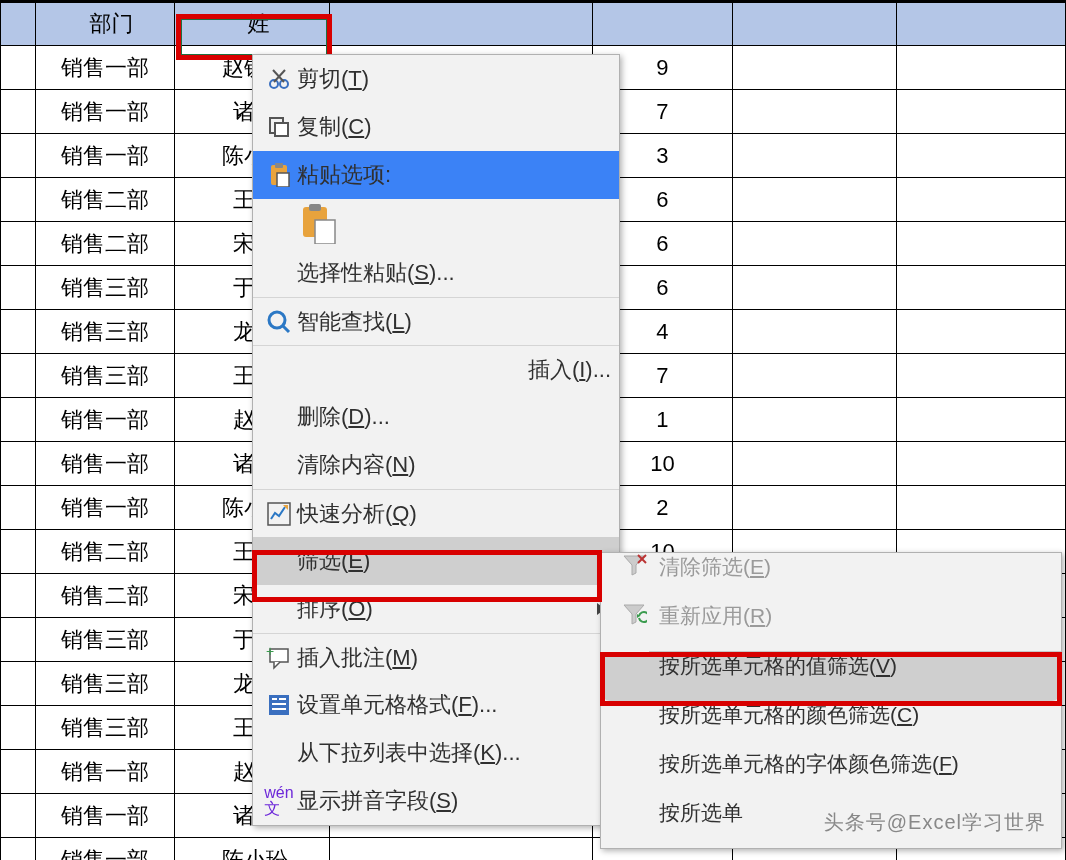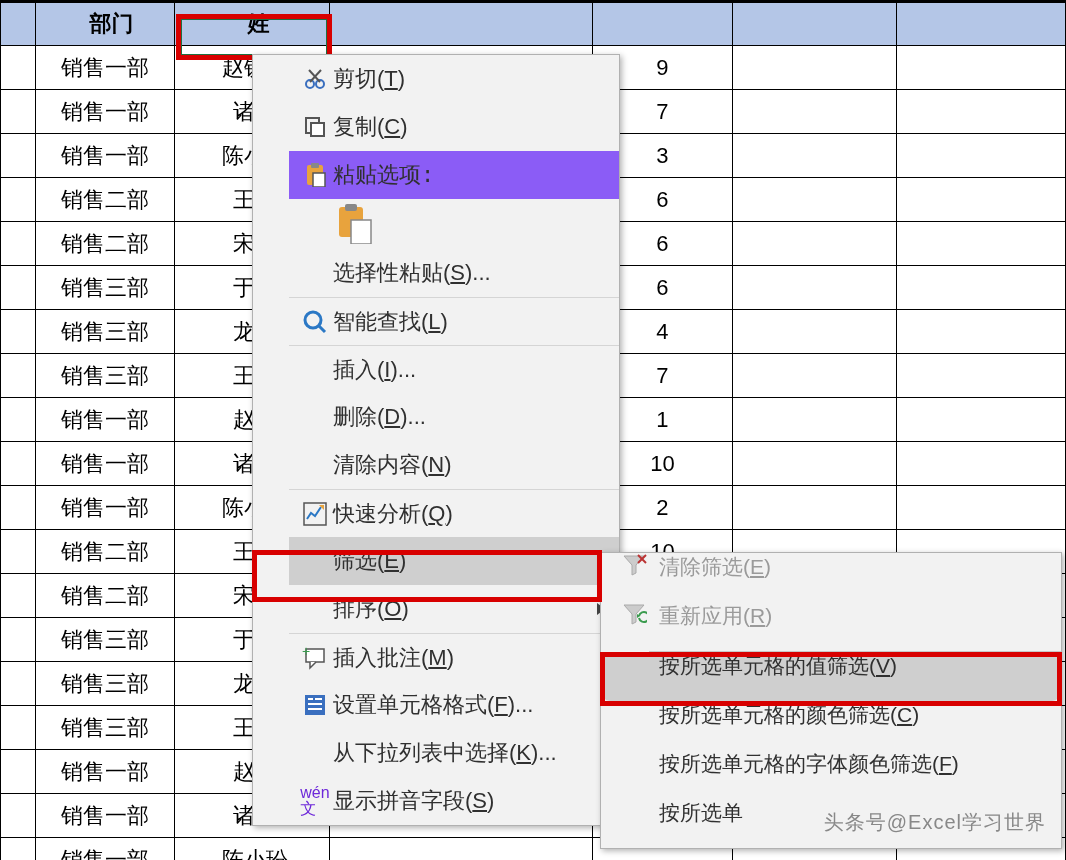--- a/index.html
+++ b/index.html
@@ -21,21 +21,21 @@
 .spreadsheet td, .spreadsheet th {
   border: 1.5px solid #000;
   height: 44px;
   vertical-align: middle;
   text-align: center;
   background: #fff;
 }
 .spreadsheet th {
   background: #b4c6e7;
   border-top: 3px solid #000;
-  font-weight: bold;
+  font-weight: normal;
   padding-left: 13px;
 }
 .col-a { width: 35px; }
 .col-b { width: 140px; }
 .col-c { width: 155px; text-align: left; padding-left: 6px; }
 .col-d { width: 265px; }
 .col-e { width: 140px; }
 .col-f { width: 165px; }
 .col-g { width: 170px; }
 
@@ -64,21 +64,20 @@
 
 .context-menu {
   position: absolute;
   left: 252px;
   top: 54px;
   width: 368px;
   background: #f2f2f2;
   border: 1px solid #b1b1b1;
   box-shadow: 2px 2px 6px rgba(0,0,0,0.3);
   z-index: 10;
-  padding-left: 36px;
 }
 .menu-item {
   display: flex;
   align-items: center;
   height: 48px;
   padding: 0 8px 0 8px;
   cursor: default;
   position: relative;
 }
 .menu-icon {
@@ -384,21 +383,21 @@
   </div>
   <div class="menu-item">
     <span class="menu-icon">
       <svg width="24" height="24">
           <rect x="3" y="3" width="13" height="15" fill="none" stroke="#555" stroke-width="2"></rect>
           <rect x="8" y="8" width="13" height="13" fill="#fff" stroke="#555" stroke-width="2"></rect>
         </svg>
     </span>
     <span class="menu-label">复制(<span class="u">C</span>)</span>
   </div>
-  <div class="menu-item" style="background:#8b5cf6;font-family:Liberation Mono, monospace;">
+  <div class="menu-item" style="background:#3b82f6;">
     <span class="menu-icon">
       <svg width="24" height="24">
           <rect x="4" y="2" width="16" height="20" rx="2" fill="#e8a33d"></rect>
           <rect x="8" y="0" width="8" height="5" rx="1" fill="#888"></rect>
           <rect x="10" y="10" width="12" height="14" fill="#fff" stroke="#555" stroke-width="1.5"></rect>
         </svg>
     </span>
     <span class="menu-label">粘贴选项:</span>
   </div>
   <div class="paste-option-row">
@@ -416,21 +415,21 @@
   </div>
   <div class="menu-item" style="border-top:1px solid #d5d5d5;">
     <span class="menu-icon">
       <svg width="26" height="26">
           <circle cx="11" cy="11" r="8" fill="none" stroke="#2b78c5" stroke-width="3"></circle>
           <line x1="17" y1="17" x2="23" y2="23" stroke="#2b78c5" stroke-width="3"></line>
         </svg>
     </span>
     <span class="menu-label">智能查找(<span class="u">L</span>)</span>
   </div>
-  <div class="menu-item" style="border-top:1px solid #d5d5d5;">
+  <div class="menu-item" style="border-top:1px solid #d5d5d5;text-align:right;">
     <span class="menu-icon"></span>
     <span class="menu-label">插入(<span class="u">I</span>)...</span>
   </div>
   <div class="menu-item">
     <span class="menu-icon"></span>
     <span class="menu-label">删除(<span class="u">D</span>)...</span>
   </div>
   <div class="menu-item">
     <span class="menu-icon"></span>
     <span class="menu-label">清除内容(<span class="u">N</span>)</span>

